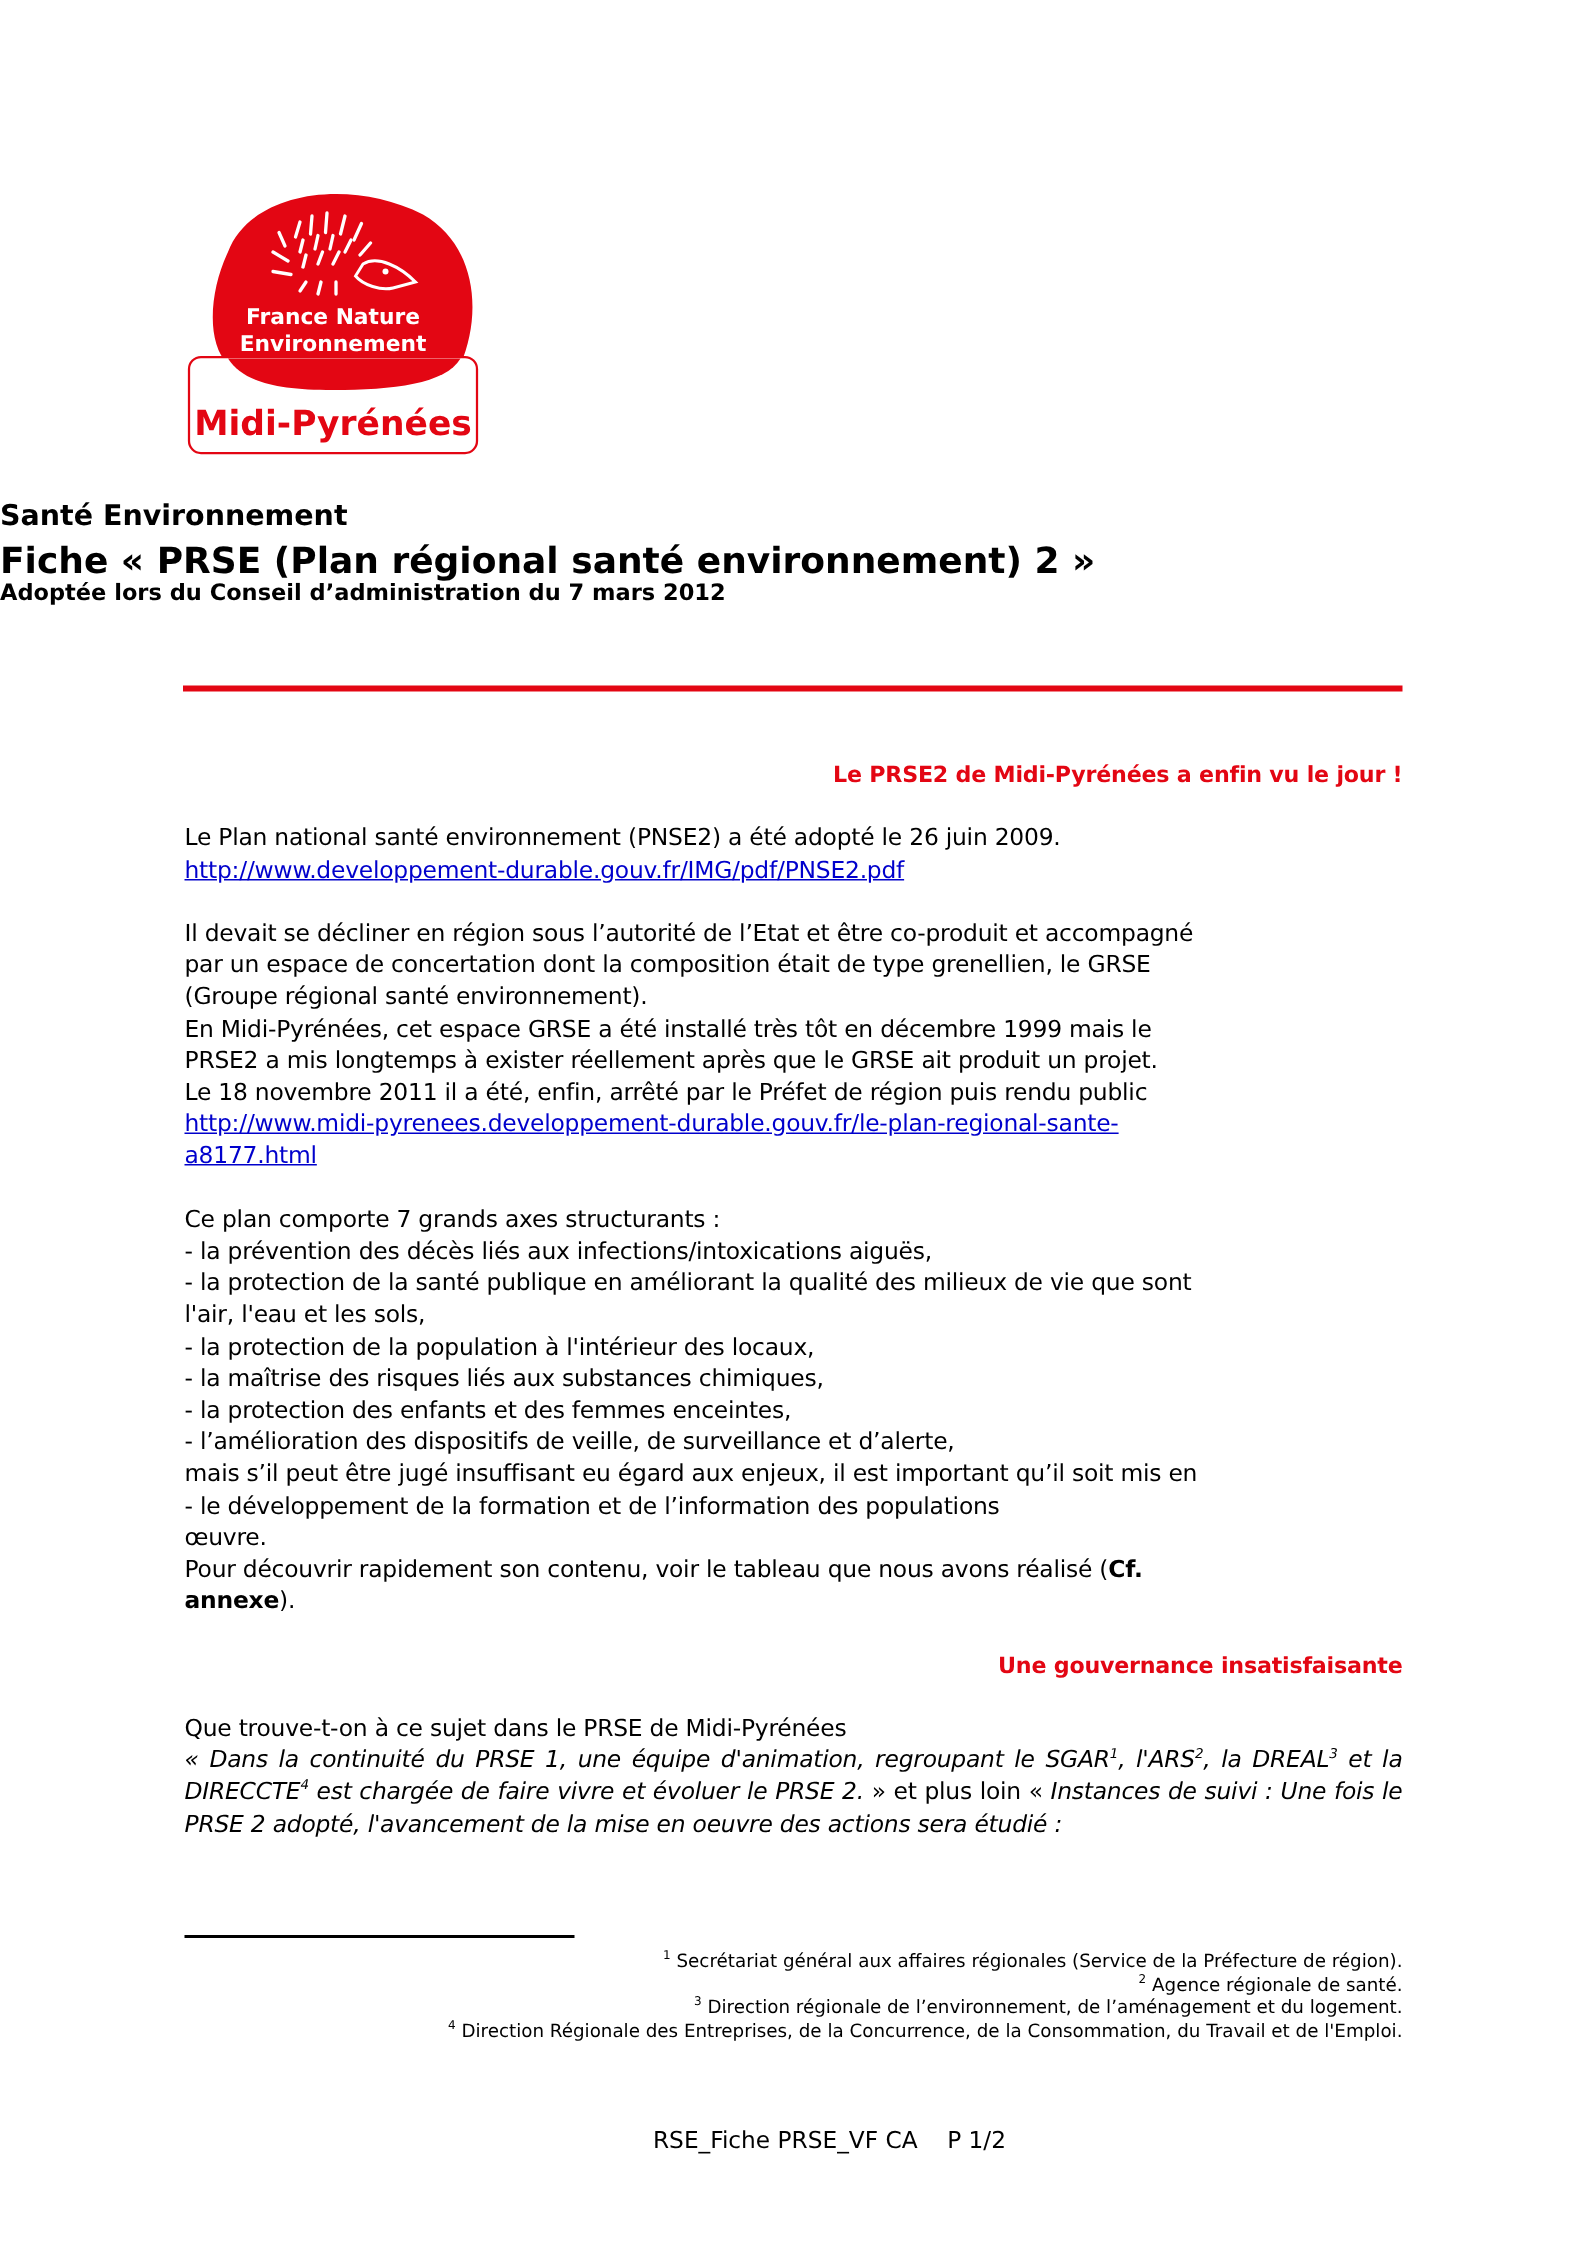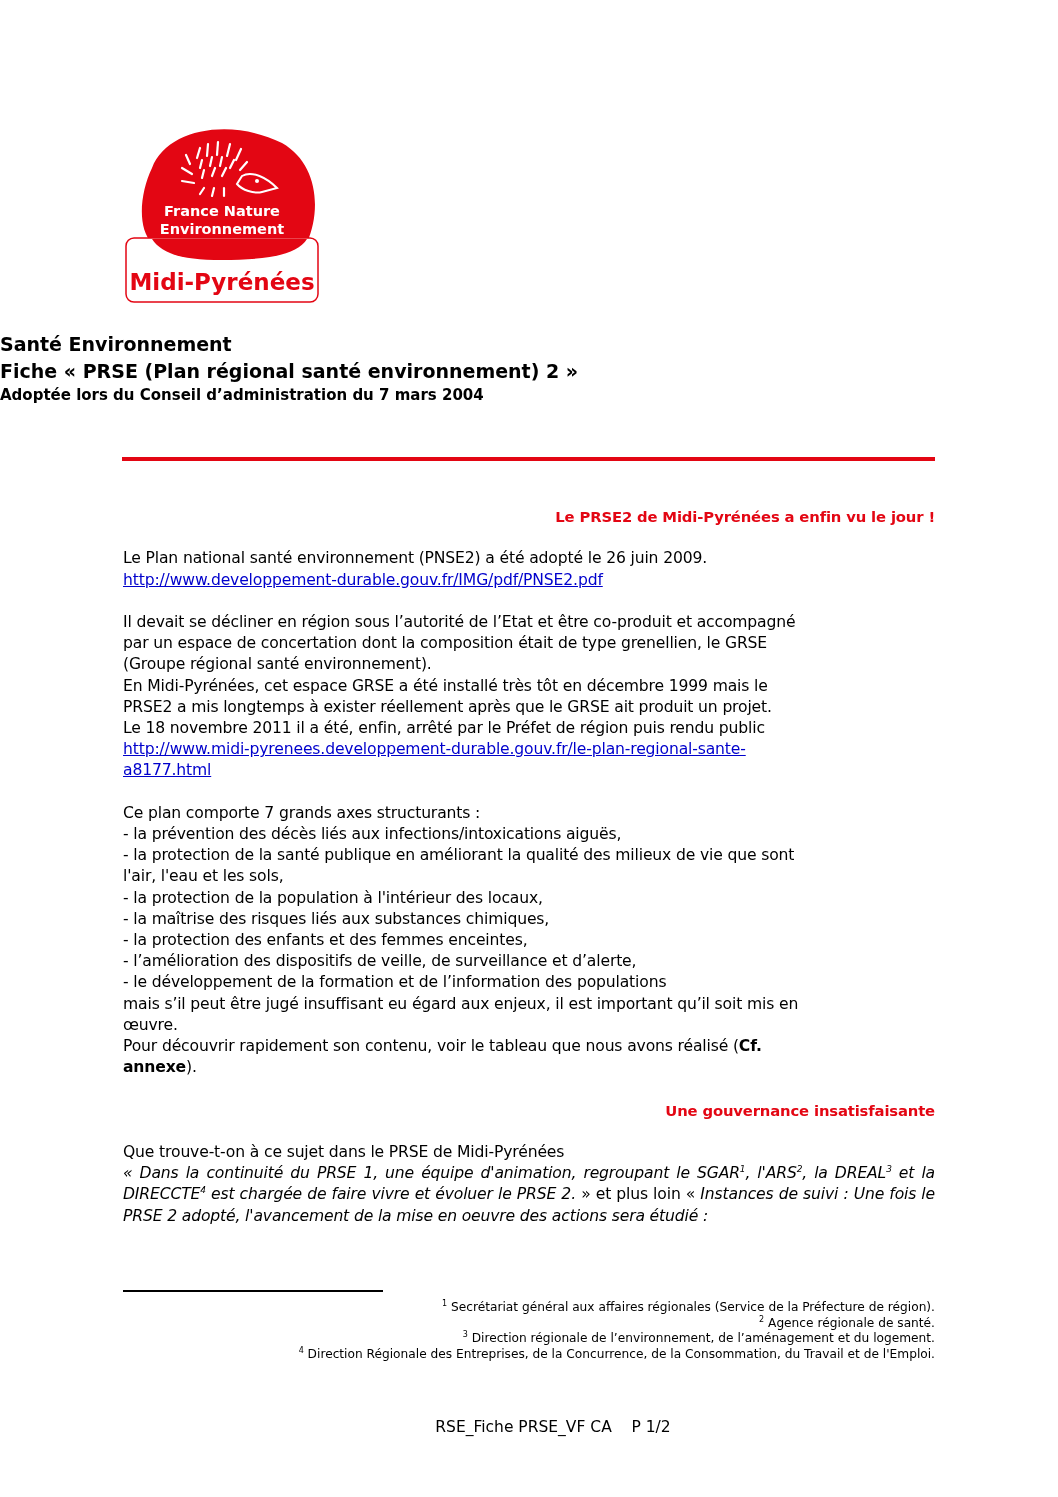--- a/index.html
+++ b/index.html
@@ -3,21 +3,21 @@
   <meta charset="utf-8">
   <style>
     html, body { margin: 0; padding: 0; background: #ffffff; }
     body {
       width: 1058px; height: 1497px; position: relative; overflow: hidden;
       font-family: "DejaVu Sans", sans-serif; color: #000;
     }
     .logo { position: absolute; left: 122px; top: 118px; width: 200px; height: 188px; text-decoration: underline; }
     .title-block { position: absolute; left: 0; width: 1058px; font-weight: bold; }
     .t1 { top: 333px; font-size: 19px; }
-    .t2 { top: 360px; font-size: 19px; }
+    .t2 { top: 360px; font-size: 24px; }
     .t3 { top: 386px; font-size: 15px; }
     .red-rule { position: absolute; left: 122px; top: 457px; width: 813px; height: 4px; background: #e30613; }
     .content {
       position: absolute; left: 123px; top: 506px; width: 812px;
       font-size: 15.6px; line-height: 21.2px; letter-spacing: -0.15px;
     }
     .content p { margin: 0; }
     .gap { height: 21.2px; }
     .sec-head { color: #e30613; font-weight: bold; font-size: 14.8px; text-align: right; }
     a.link { color: #0000cc; text-decoration: underline; }
@@ -65,21 +65,21 @@
     <text x="100" y="98" text-anchor="middle" fill="#fff" font-family="DejaVu Sans, sans-serif" font-size="14.5" font-weight="bold">France Nature</text>
     <text x="100" y="116" text-anchor="middle" fill="#fff" font-family="DejaVu Sans, sans-serif" font-size="14.5" font-weight="bold">Environnement</text>
     <rect x="4" y="120" width="192" height="64" rx="8" fill="#fff" stroke="#e30613" stroke-width="1.5"></rect>
     <path d="M30 121 L185 121 C175 138, 140 142, 100 142 C60 142, 40 136, 30 121 Z" fill="#e30613"></path>
     <text x="100" y="172" text-anchor="middle" fill="#e30613" font-family="DejaVu Sans, sans-serif" font-size="23" font-weight="bold">Midi-Pyrénées</text>
   </svg>
 </div>
 
 <div class="title-block t1">Santé Environnement</div>
 <div class="title-block t2">Fiche « PRSE (Plan régional santé environnement) 2 »</div>
-<div class="title-block t3">Adoptée lors du Conseil d’administration du 7 mars 2004</div>
+<div class="title-block t3">Adoptée lors du Conseil d’administration du 7 mars 2012</div>
 
 <div class="red-rule"></div>
 
 <div class="content">
   <p class="sec-head">Le PRSE2 de Midi-Pyrénées a enfin vu le jour !</p>
   <div class="gap"></div>
   <p>Le Plan national santé environnement (PNSE2) a été adopté le 26 juin 2009.</p>
   <p><a class="link" href="#">http://www.developpement-durable.gouv.fr/IMG/pdf/PNSE2.pdf</a></p>
   <div class="gap"></div>
 
@@ -93,22 +93,22 @@
   <div class="gap"></div>
 
   <p>Ce plan comporte 7 grands axes structurants :</p>
   <p>- la prévention des décès liés aux infections/intoxications aiguës,</p>
   <p>- la protection de la santé publique en améliorant la qualité des milieux de vie que sont</p>
   <p>l'air, l'eau et les sols,</p>
   <p>- la protection de la population à l'intérieur des locaux,</p>
   <p>- la maîtrise des risques liés aux substances chimiques,</p>
   <p>- la protection des enfants et des femmes enceintes,</p>
   <p>- l’amélioration des dispositifs de veille, de surveillance et d’alerte,</p>
+  <p>mais s’il peut être jugé insuffisant eu égard aux enjeux, il est important qu’il soit mis en</p>
   <p>- le développement de la formation et de l’information des populations</p>
-  <p>mais s’il peut être jugé insuffisant eu égard aux enjeux, il est important qu’il soit mis en</p>
   <p>œuvre.</p>
   <p><span>Pour découvrir rapidement son contenu, voir le tableau que nous avons réalisé (</span><b>Cf.</b><br><b>annexe</b><span>).</span></p>
   <div class="gap"></div>
 
   <p class="sec-head">Une gouvernance insatisfaisante</p>
   <div class="gap"></div>
   <p>Que trouve-t-on à ce sujet dans le PRSE de Midi-Pyrénées</p>
   <p class="quote"><span> « Dans la continuité du PRSE 1, une équipe d'animation, regroupant le SGAR</span><sup>1</sup><span>, l'ARS</span><sup>2</sup><span>, la DREAL</span><sup>3</sup><span> et la DIRECCTE</span><sup>4</sup><span> est chargée de faire vivre et évoluer le PRSE 2. </span><span class="up">» et plus loin «</span><span> Instances de suivi : Une fois le PRSE 2 adopté, l'avancement de la mise en oeuvre des actions sera étudié :</span></p>
 </div>
 

